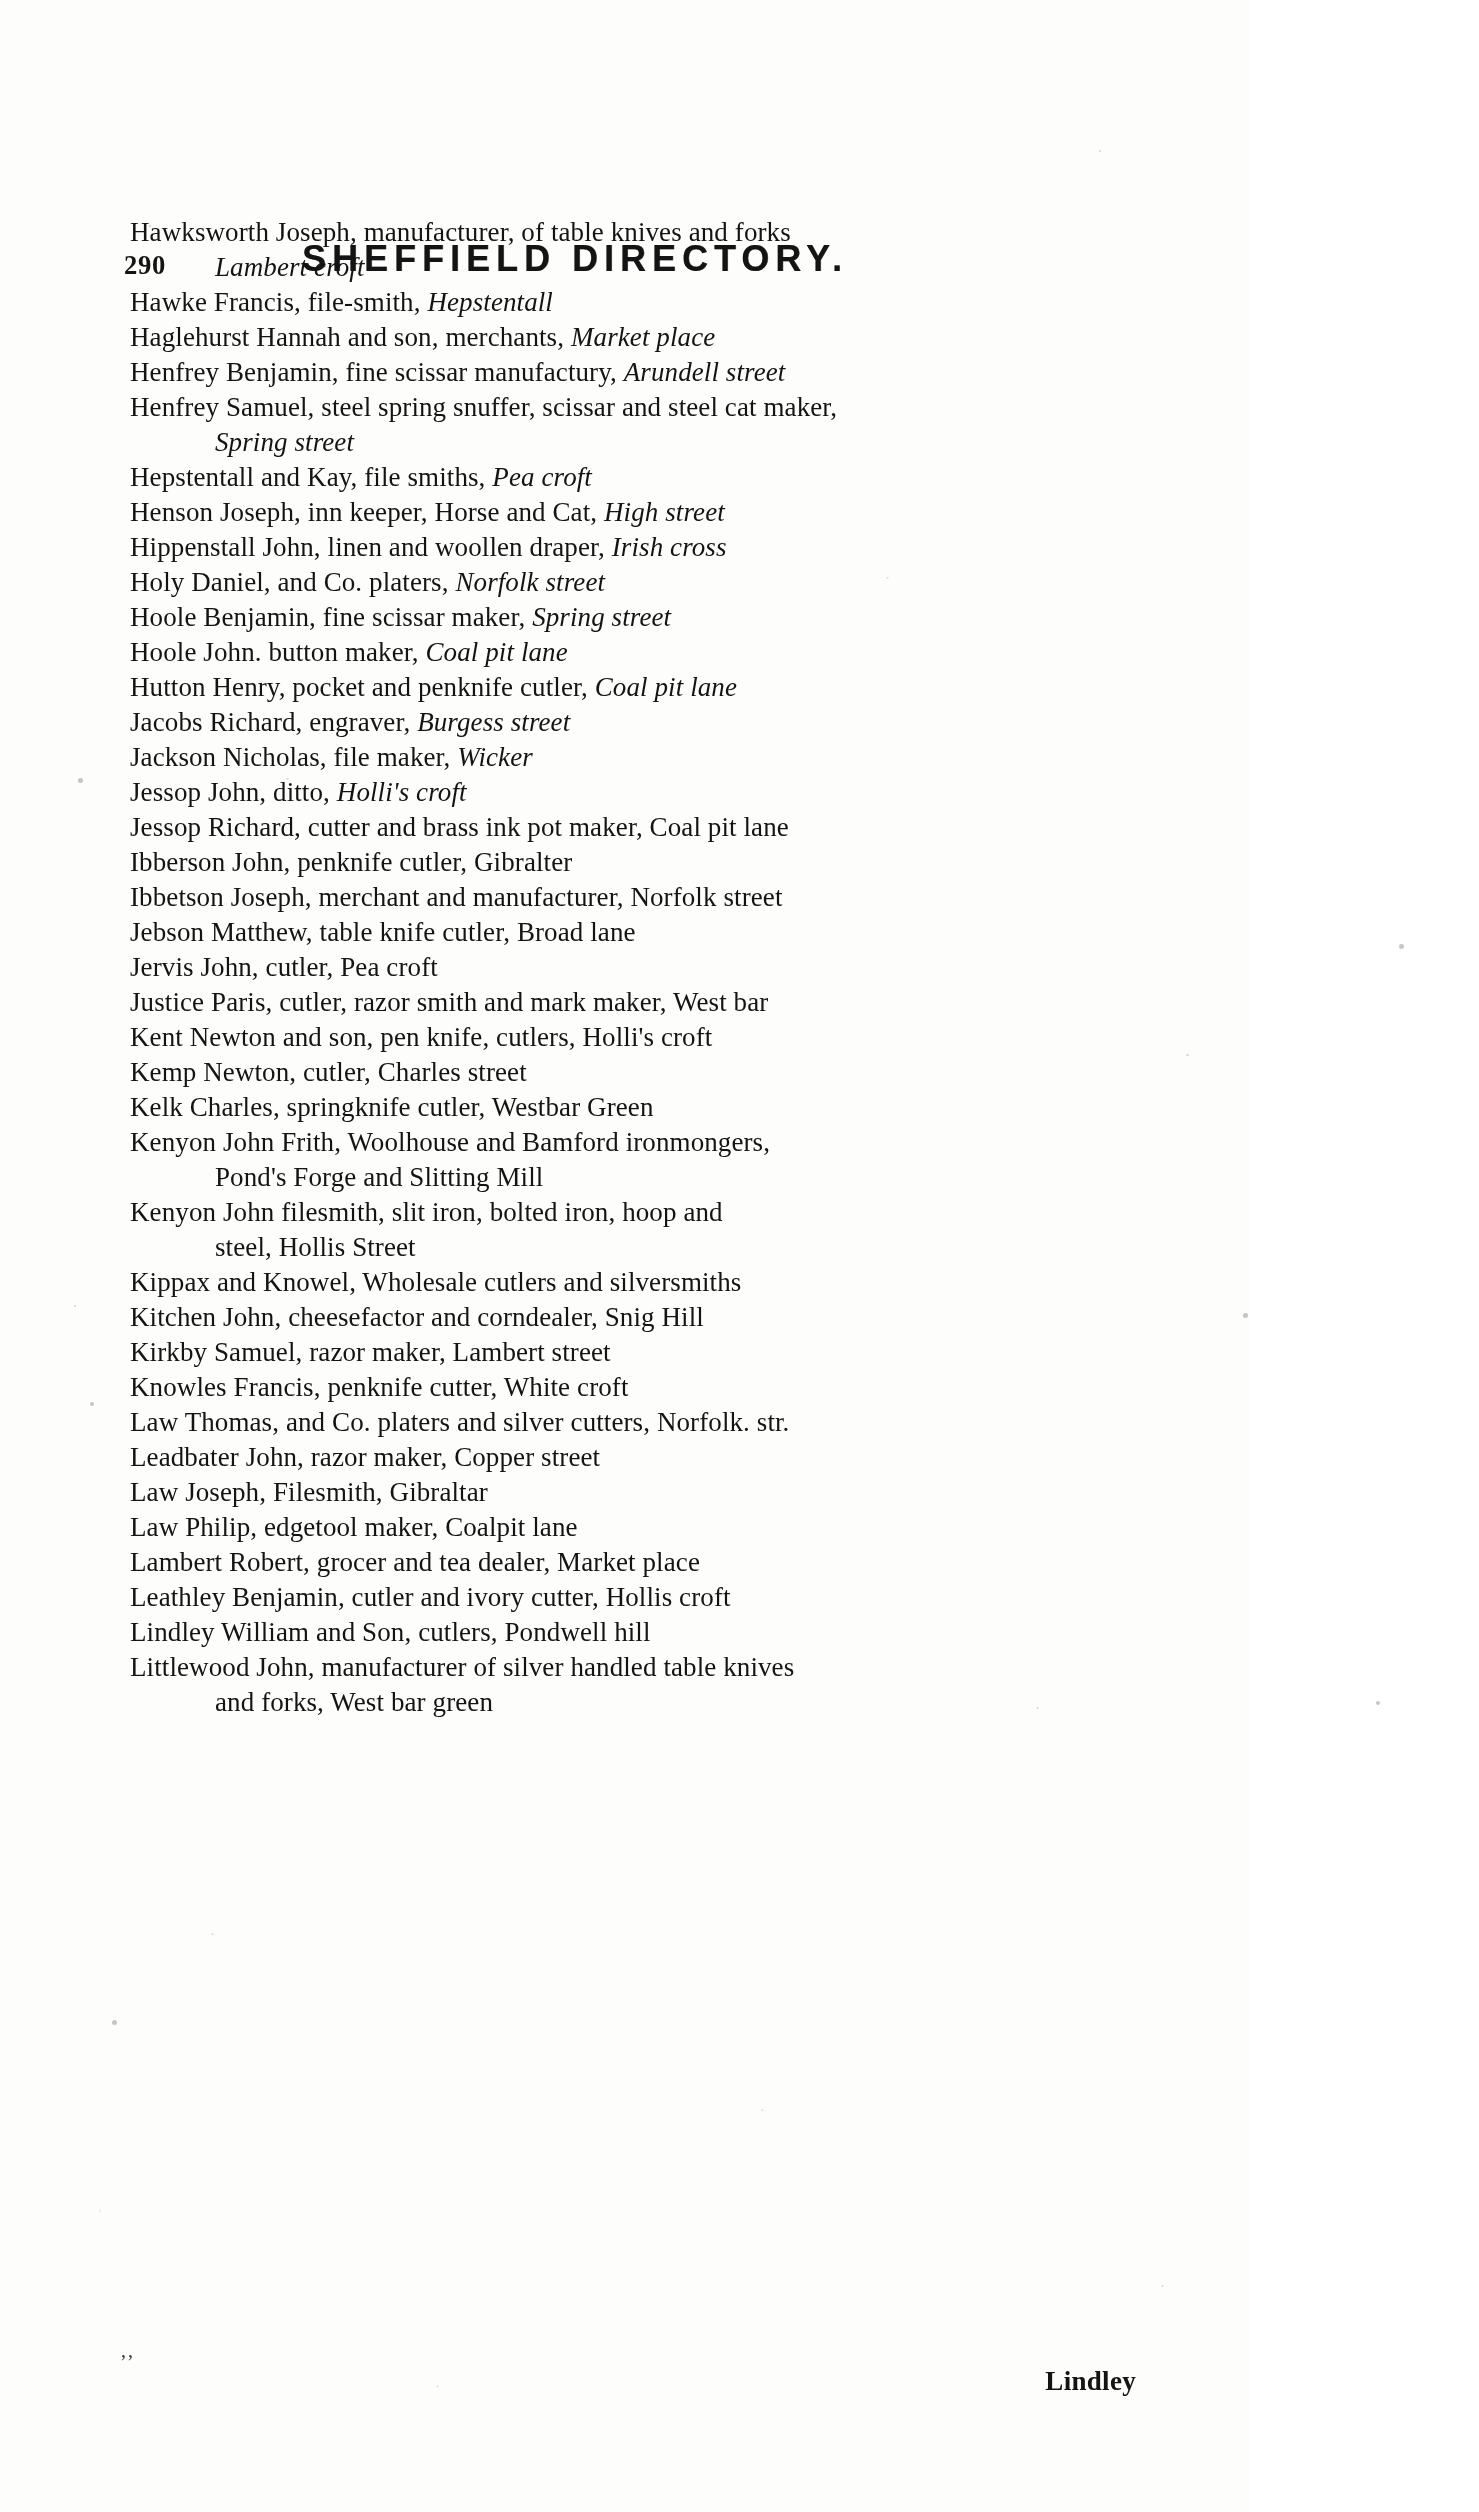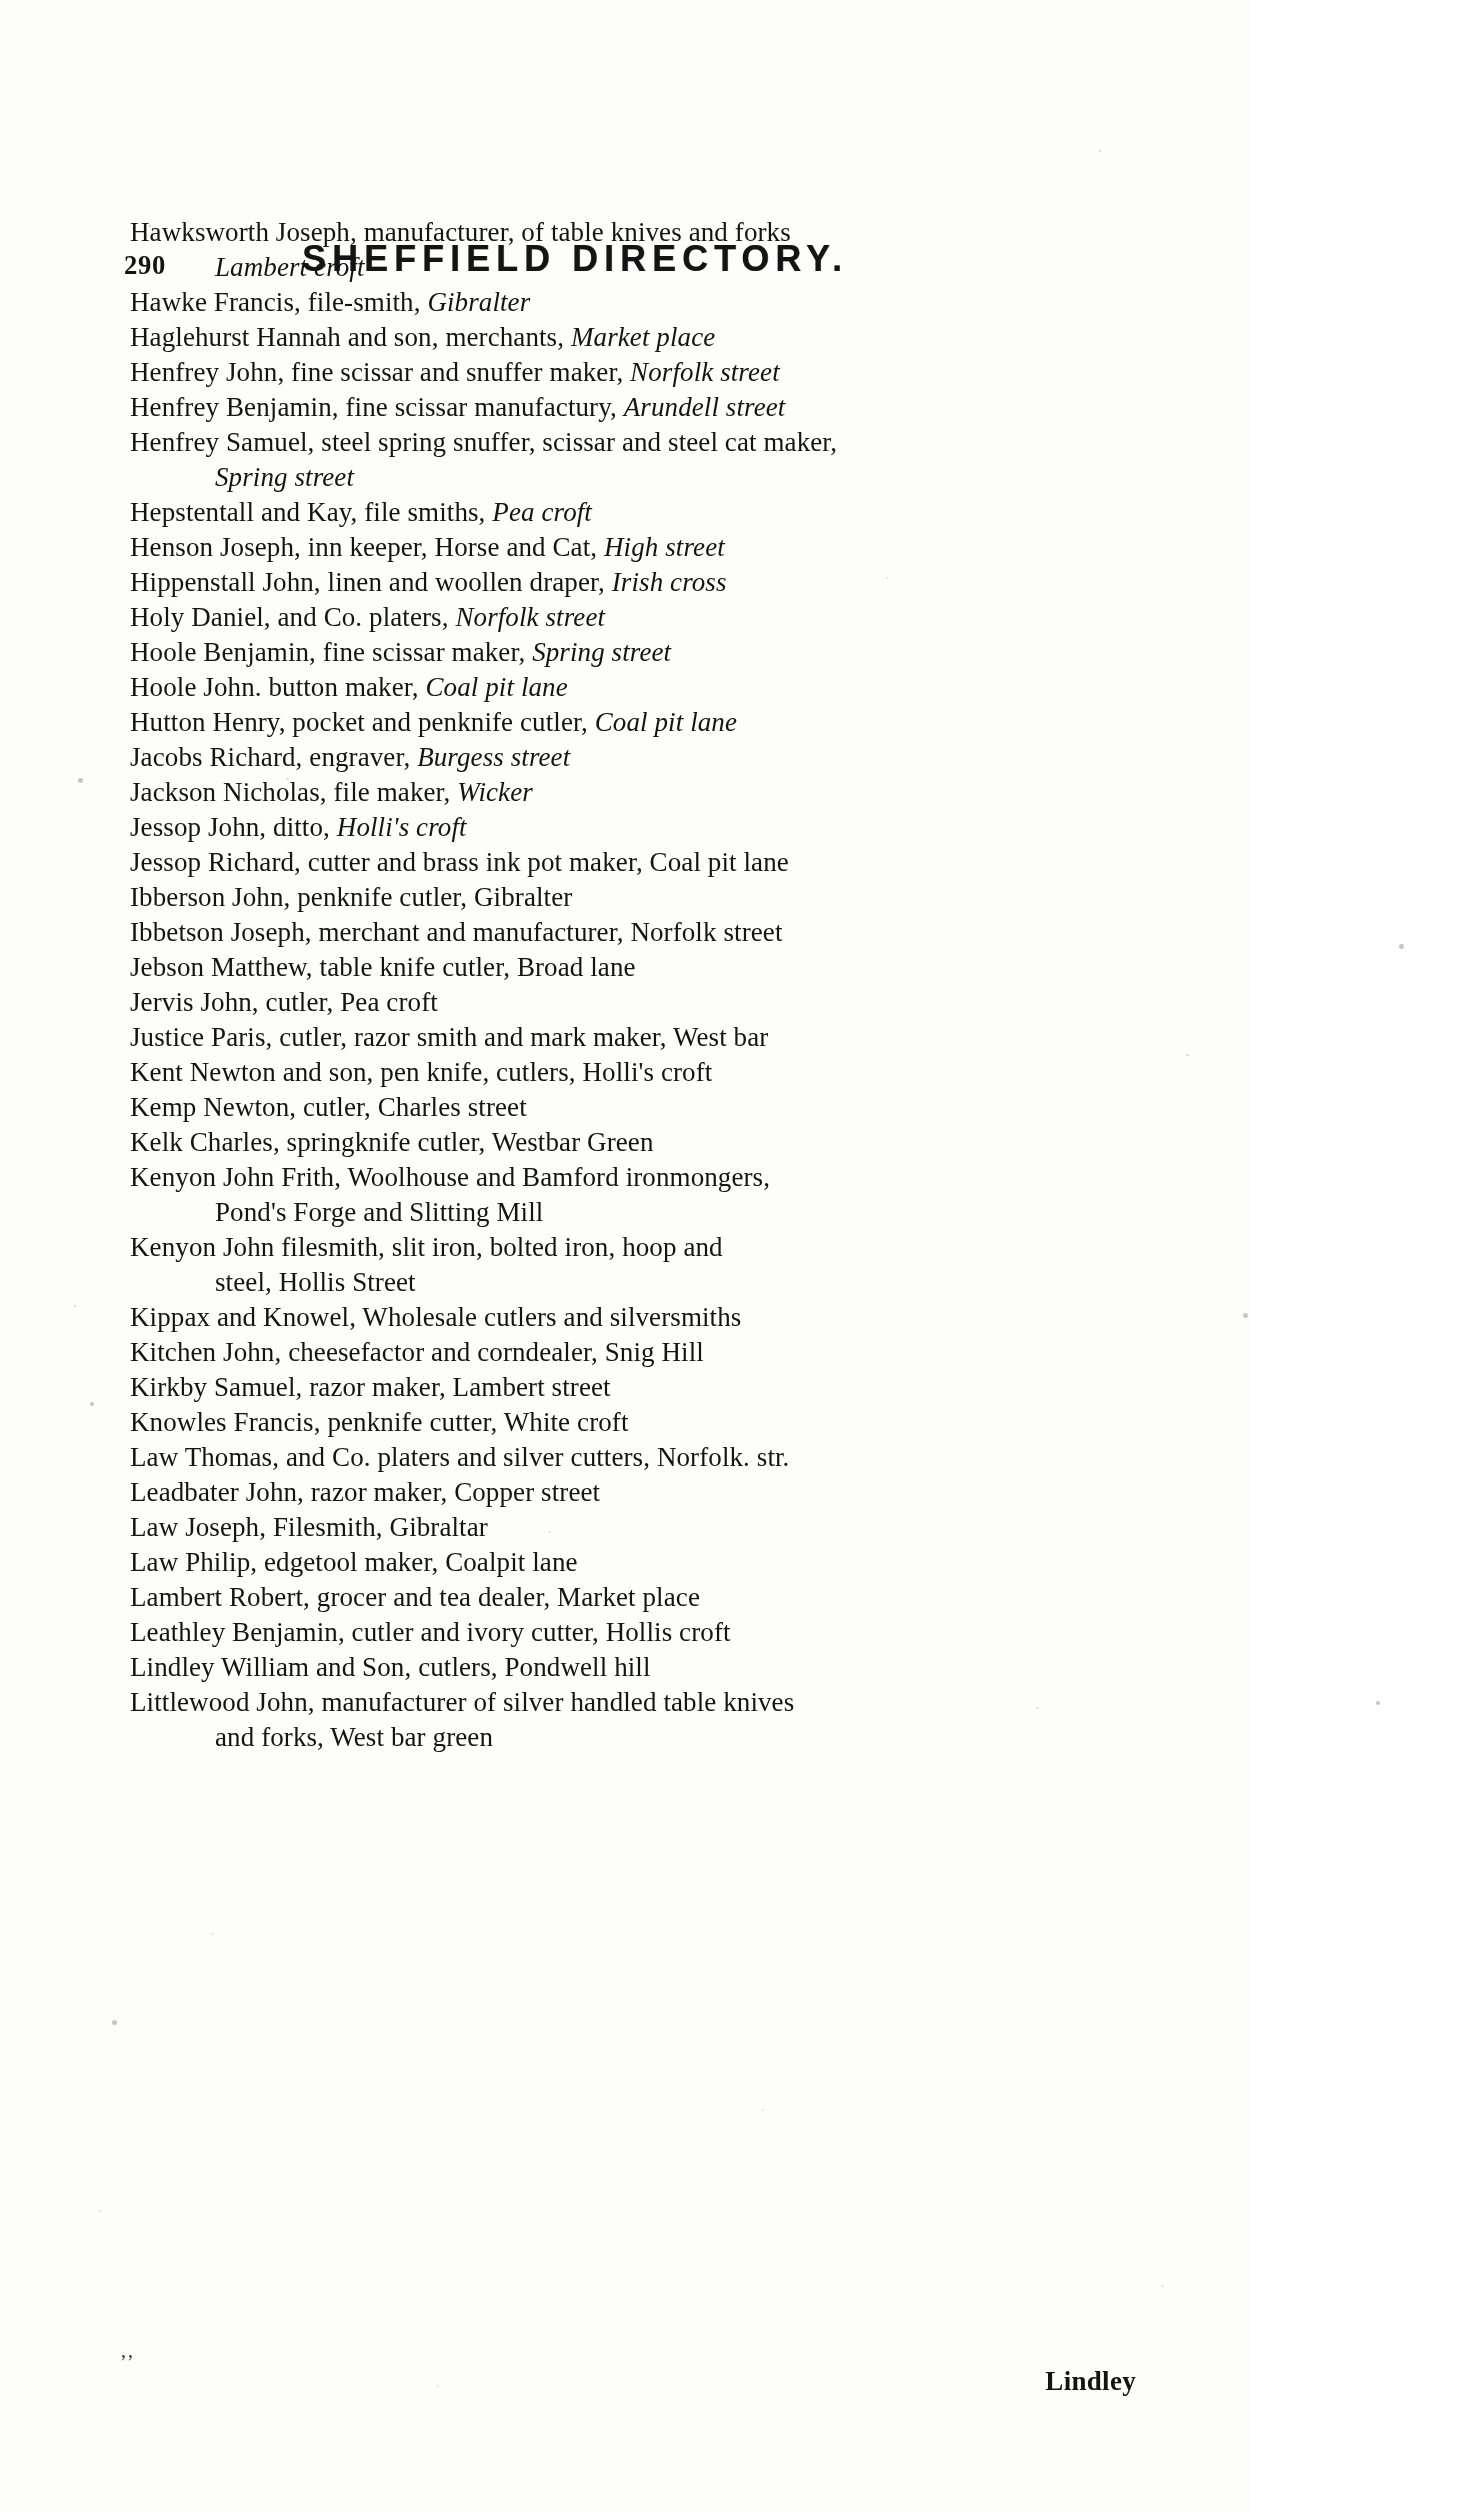--- a/index.html
+++ b/index.html
@@ -132,23 +132,22 @@
   <div class="smudge" style="left:112px;top:2020px;width:5.3px;height:5.3px;"></div>
   <div class="smudge" style="left:1243px;top:1313px;width:4.7px;height:4.7px;"></div>
 
   <div class="header">
     <div class="folio">290</div>
     <div class="running-title">SHEFFIELD DIRECTORY.</div>
   </div>
 
   <div class="body-col" id="entries">
       <p class="entry"><span>Hawksworth Joseph, manufacturer, of table knives and forks</span><span class="cont it">Lambert croft</span></p>
-      <p class="entry"><span>Hawke Francis, file-smith, </span><span class="it">Gibralter</span></p>
+      <p class="entry"><span>Hawke Francis, file-smith, </span><span class="it">Hepstentall</span></p>
       <p class="entry"><span>Haglehurst Hannah and son, merchants, </span><span class="it">Market place</span></p>
-      <p class="entry"><span>Henfrey John, fine scissar and snuffer maker, </span><span class="it">Norfolk street</span></p>
       <p class="entry"><span>Henfrey Benjamin, fine scissar manufactury, </span><span class="it">Arundell street</span></p>
       <p class="entry"><span>Henfrey Samuel, steel spring snuffer, scissar and steel cat maker,</span><span class="cont it">Spring street</span></p>
       <p class="entry"><span>Hepstentall and Kay, file smiths, </span><span class="it">Pea croft</span></p>
       <p class="entry"><span>Henson Joseph, inn keeper, Horse and Cat, </span><span class="it">High street</span></p>
       <p class="entry"><span>Hippenstall John, linen and woollen draper, </span><span class="it">Irish cross</span></p>
       <p class="entry"><span>Holy Daniel, and Co. platers, </span><span class="it">Norfolk street</span></p>
       <p class="entry"><span>Hoole Benjamin, fine scissar maker, </span><span class="it">Spring street</span></p>
       <p class="entry"><span>Hoole John. button maker, </span><span class="it">Coal pit lane</span></p>
       <p class="entry"><span>Hutton Henry, pocket and penknife cutler, </span><span class="it">Coal pit lane</span></p>
       <p class="entry"><span>Jacobs Richard, engraver, </span><span class="it">Burgess street</span></p>

